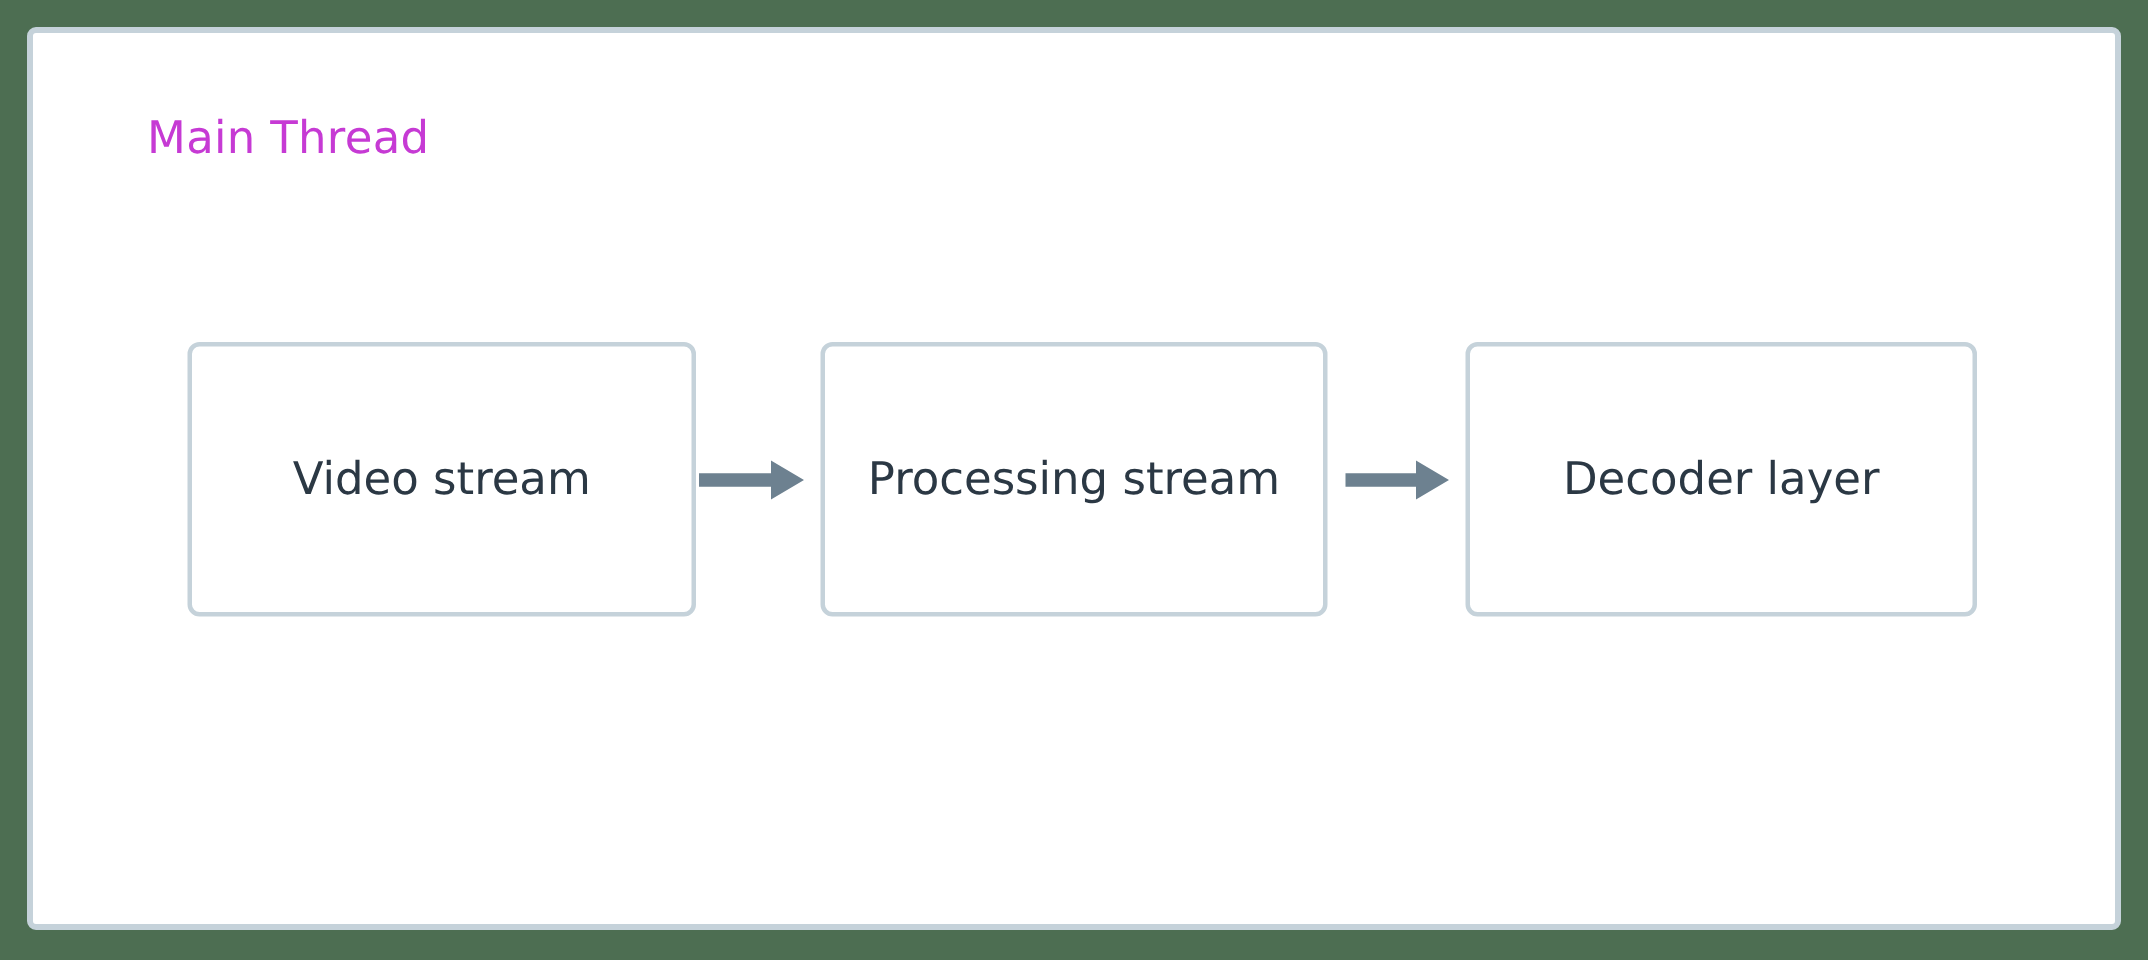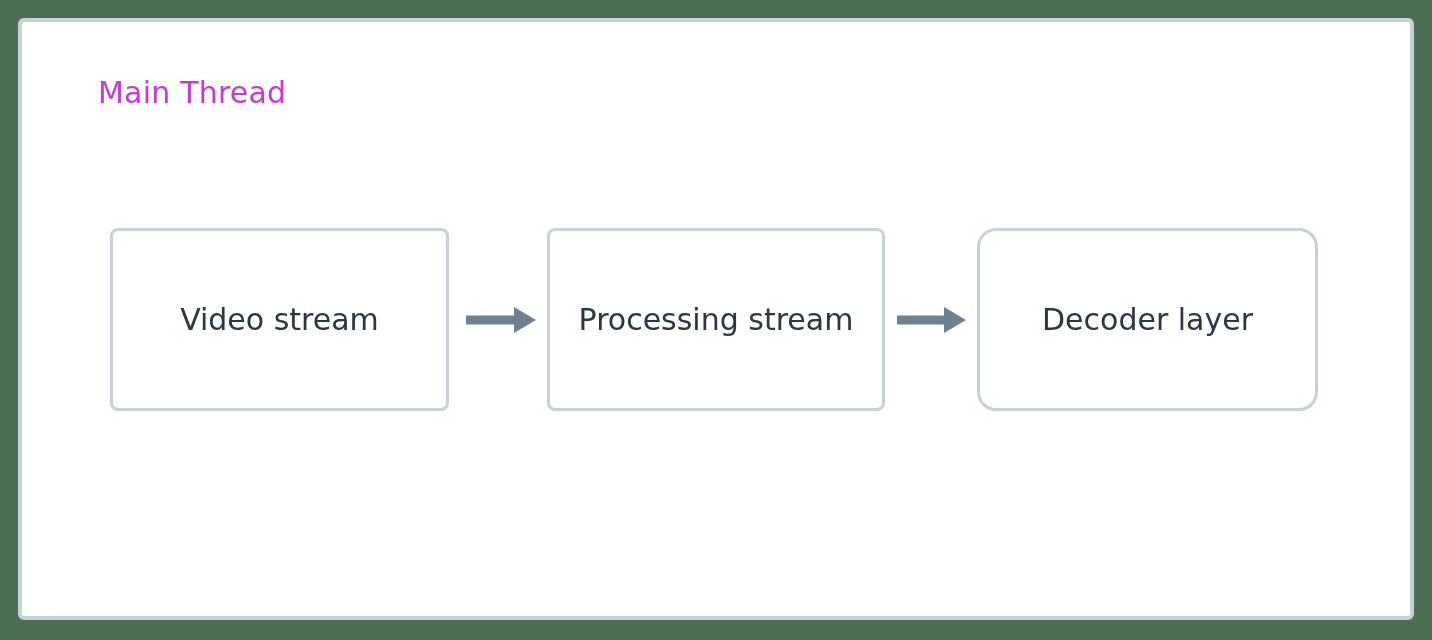--- a/index.html
+++ b/index.html
@@ -60,23 +60,23 @@
     height: 183px;
   }
   .node-label {
     font-size: 30px;
     line-height: 36px;
     color: #2b3844;
     white-space: nowrap;
     user-select: none;
   }
 
-  #node-0 { left: 110px;  width: 339px; }
+  #node-0 { left: 125px;  width: 339px; }
   #node-1 { left: 547px;  width: 338px; }
-  #node-2 { left: 977px;  width: 341px; border-radius: 19px; }
+  #node-2 { left: 977px;  width: 341px; }
 
   
   .edge {
     position: absolute;
     top: 300px;
     height: 40px;
     pointer-events: none;
   }
   #edge-0 { left: 454px; width: 94px; }
   #edge-1 { left: 885px; width: 93px; }

